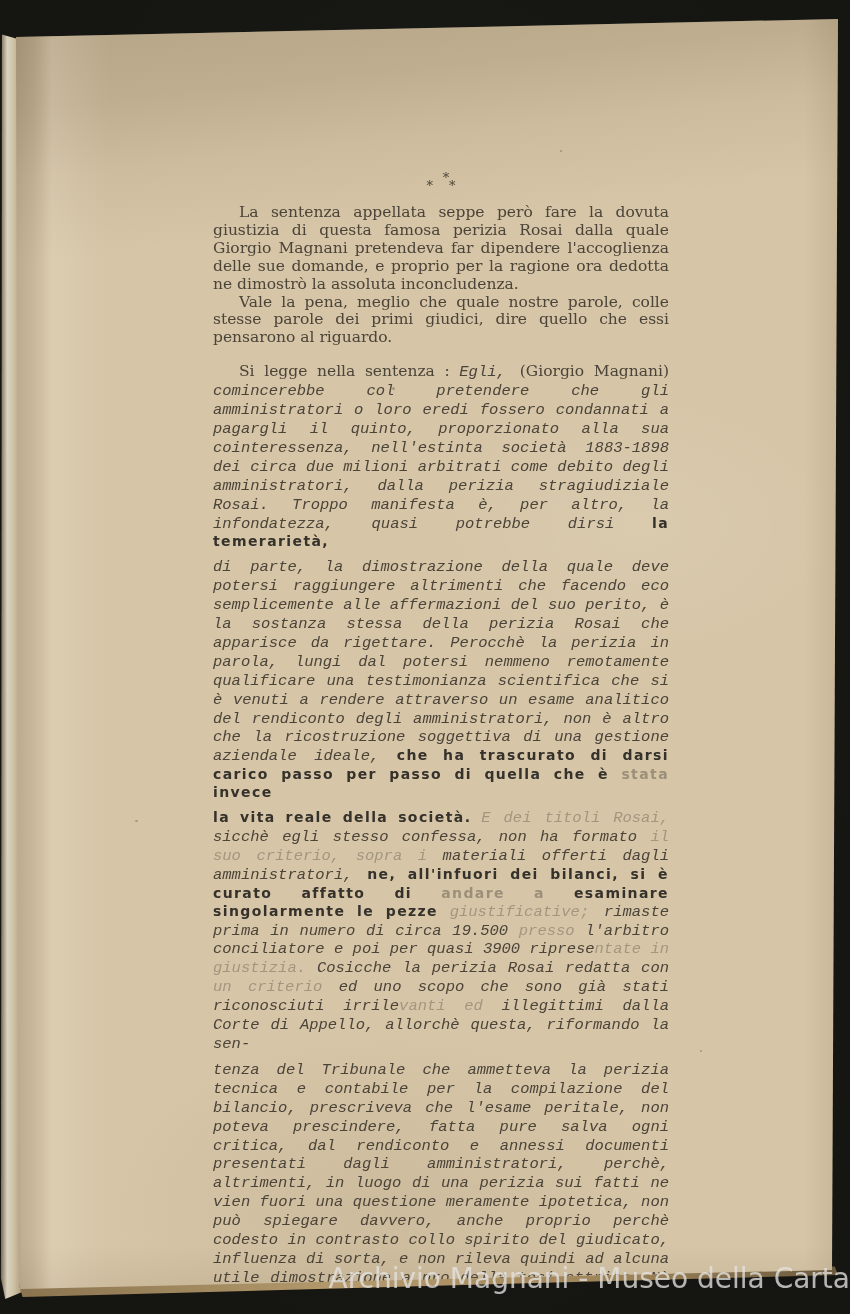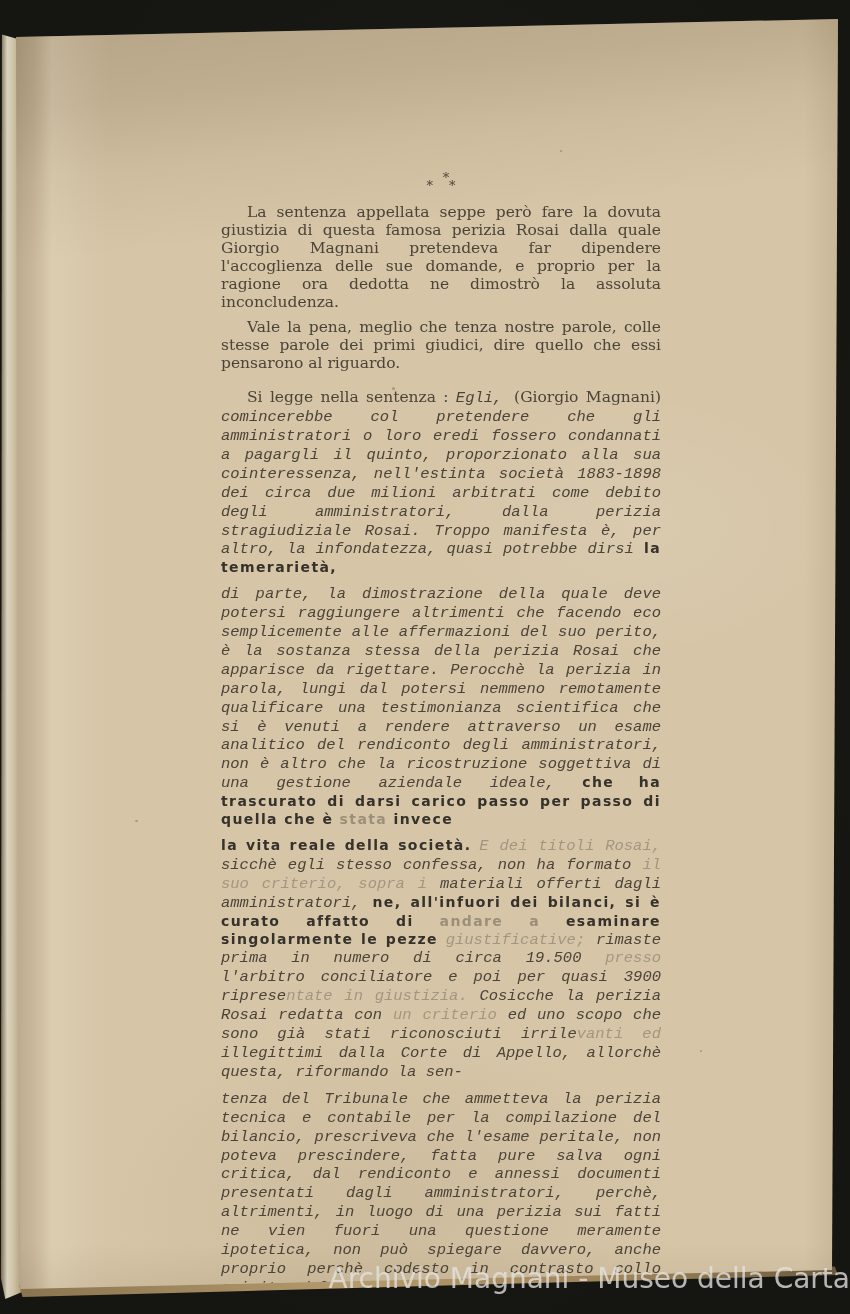--- a/index.html
+++ b/index.html
@@ -42,21 +42,21 @@
     position:absolute;left:213px;top:174px;width:456px;
     color:#4b4439;font-size:15.5px;line-height:17.9px;
     text-align:justify;
   }
   .ornament{
     text-align:center;font-size:13px;line-height:8px;color:#4b4439;
     margin:0 0 14px 0;
   }
   .ornament .orn-top{display:block;padding-left:10px;}
   .ornament .orn-bottom{display:block;letter-spacing:6px;padding-left:6px;}
-  .block{margin:8px;}
+  .block{margin:0;}
   .block.indent{text-indent:26px;}
   .block.g-sm{margin-top:7px;}
   .block.g-lg{margin-top:16px;}
   .run.italic{font-style:italic;font-family:Liberation Mono, monospace;}
   .run.bold{
     font-family:"DejaVu Sans",sans-serif;font-weight:bold;
     letter-spacing:1.4px;color:#35312b;font-size:14px;
   }
   .run.faded{opacity:.36;}
   
@@ -82,21 +82,21 @@
   <div class="speck" style="left:700px;top:1050px;width:2px;height:2px;"></div>
   <div class="speck" style="left:560px;top:150px;width:2px;height:2px;"></div>
 
   <div class="text-column">
     <div class="ornament">
       <span class="orn-top">*</span>
       <span class="orn-bottom">* *</span>
     </div>
 
   <p class="block indent"><span class="run roman">La sentenza appellata seppe però fare la dovuta giustizia di questa famosa perizia Rosai dalla quale Giorgio Magnani pretendeva far dipendere l'accoglienza delle sue domande, e proprio per la ragione ora dedotta ne dimostrò la assoluta inconcludenza.</span></p>
-      <p class="block indent"><span class="run roman">Vale la pena, meglio che tenza nostre parole, colle stesse parole dei primi giudici, dire quello che essi pensarono al riguardo.</span></p>
+      <p class="block indent"><span class="run roman">Vale la pena, meglio che quale nostre parole, colle stesse parole dei primi giudici, dire quello che essi pensarono al riguardo.</span></p>
       <p class="block indent g-lg"><span class="run roman">Si legge nella sentenza : </span><span class="run italic">Egli, </span><span class="run roman">(Giorgio Magnani) </span><span class="run italic">comincerebbe col pretendere che gli amministratori o loro eredi fossero condannati a pagargli il quinto, proporzionato alla sua cointeressenza, nell'estinta società 1883-1898 dei circa due milioni arbitrati come debito degli amministratori, dalla perizia stragiudiziale Rosai. Troppo manifesta è, per altro, la infondatezza, quasi potrebbe dirsi </span><span class="run bold">la temerarietà,</span></p>
       <p class="block g-sm"><span class="run italic">di parte, la dimostrazione della quale deve potersi raggiungere altrimenti che facendo eco semplicemente alle affermazioni del suo perito, è la sostanza stessa della perizia Rosai che apparisce da rigettare. Perocchè la perizia in parola, lungi dal potersi nemmeno remotamente qualificare una testimonianza scientifica che si è venuti a rendere attraverso un esame analitico del rendiconto degli amministratori, non è altro che la ricostruzione soggettiva di una gestione aziendale ideale, </span><span class="run bold">che ha trascurato di darsi carico passo per passo di quella che è </span><span class="run bold faded">stata </span><span class="run bold">invece</span></p>
       <p class="block g-sm"><span class="run bold">la vita reale della società. </span><span class="run italic faded">E dei titoli Rosai, </span><span class="run italic">sicchè egli stesso confessa, non ha formato </span><span class="run italic faded">il suo criterio, sopra i </span><span class="run italic">materiali offerti dagli amministratori, </span><span class="run bold">ne, all'infuori dei bilanci, si è curato affatto di </span><span class="run bold faded">andare a </span><span class="run bold">esaminare singolarmente le pezze </span><span class="run italic faded">giustificative; </span><span class="run italic">rimaste prima in numero di circa 19.500 </span><span class="run italic faded">presso </span><span class="run italic">l'arbitro conciliatore e poi per quasi 3900 riprese</span><span class="run italic faded">ntate in giustizia. </span><span class="run italic">Cosicche la perizia Rosai redatta con </span><span class="run italic faded">un criterio </span><span class="run italic">ed uno scopo che sono già stati riconosciuti irrile</span><span class="run italic faded">vanti ed </span><span class="run italic">illegittimi dalla Corte di Appello, allorchè questa, riformando la sen-</span></p>
       <p class="block g-sm"><span class="run italic">tenza del Tribunale che ammetteva la perizia tecnica e contabile per la compilazione del bilancio, prescriveva che l'esame peritale, non poteva prescindere, fatta pure salva ogni critica, dal rendiconto e annessi documenti presentati dagli amministratori, perchè, altrimenti, in luogo di una perizia sui fatti ne vien fuori una questione meramente ipotetica, non può spiegare davvero, anche proprio perchè codesto in contrasto collo spirito del giudicato, influenza di sorta, e non rileva quindi ad alcuna utile dimostrazione a pro della tesi attrice. Nè le considerazioni della perizia stragiudiziale Rosai nonchè essere inidonee e farne accogliere le conclusioni bastano nemmeno a giustificare l'ammissione di alcuno dei provvedimenti istruttori chiesti dall'attore in linea di ipotesi, secondo, fra breve, cadrà in acconcio dimostrare.</span></p>
     </div>
 </div>
 
 <div class="watermark">Archivio Magnani - Museo della Carta</div>
 
 </body></html>

